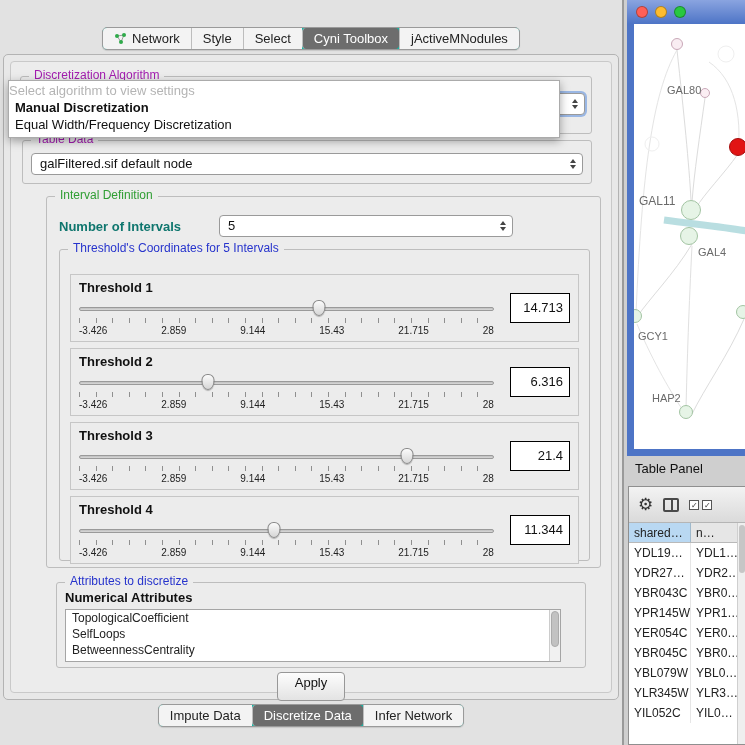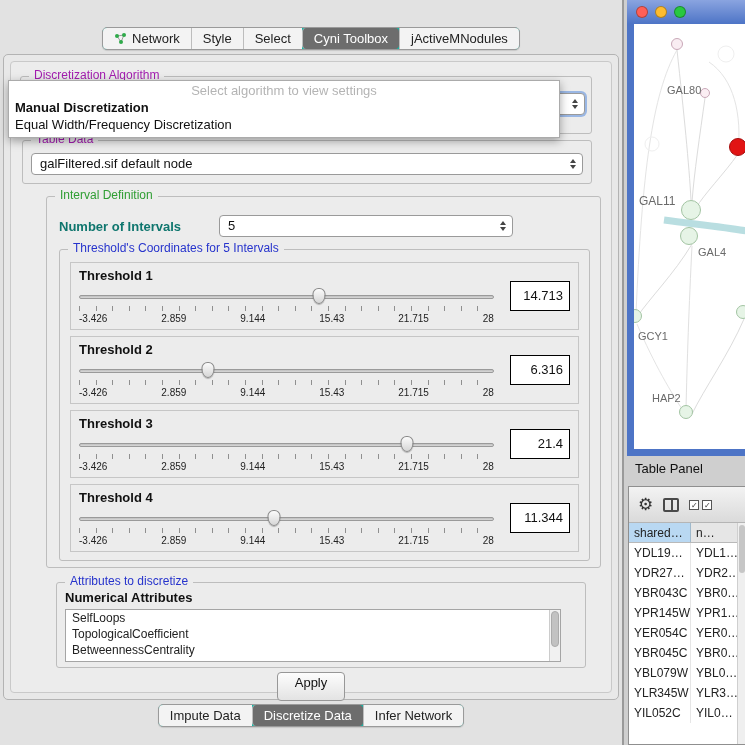--- a/index.html
+++ b/index.html
@@ -33,33 +33,33 @@
   .combo { position:relative; background:#fff; border:1px solid #9a9a9a; border-radius:4px; height:22px; line-height:20px; font-size:13px; color:#111; padding:0 24px 0 8px; white-space:nowrap; overflow:hidden; }
   .step { position:absolute; right:6px; top:50%; transform:translateY(-50%); display:flex; flex-direction:column; gap:2px; }
   .step i { display:block; width:0; height:0; border-left:3.5px solid transparent; border-right:3.5px solid transparent; }
   .step .up { border-bottom:4px solid #444; }
   .step .down { border-top:4px solid #444; }
 
   .group-discret { left:20px; top:76px; width:572px; height:58px; }
   .combo-algo { position:absolute; left:8px; top:16px; width:556px; box-shadow:0 0 0 2px rgba(110,155,225,.65); }
 
   .algo-popup { position:absolute; left:8px; top:80px; width:552px; background:#fff; border:1px solid #ababab; box-shadow:0 3px 9px rgba(0,0,0,.35); z-index:50; padding:2px 0 4px 0; }
-  .algo-placeholder { text-align:center; color:#b4b4b4; font-size:13px; height:16px; line-height:16px; }
+  .algo-placeholder { text-align:left; color:#b4b4b4; font-size:13px; height:16px; line-height:16px; }
   .algo-item { font-size:13px; color:#111; height:17px; line-height:17px; padding-left:6px; }
 
   .group-tabledata { left:22px; top:140px; width:570px; height:44px; }
   .combo-table { position:absolute; left:8px; top:12px; right:8px; }
 
   .group-interval { left:46px; top:196px; width:555px; height:372px; }
   .noi-label { position:absolute; left:12px; top:22px; font-size:13px; font-weight:bold; color:#0f766e; }
   .combo-noi { position:absolute; left:172px; top:18px; width:294px; }
 
   .group-thresholds { position:absolute; left:12px; top:52px; width:531px; height:312px; border:1px solid #bdbdbd; border-radius:3px; }
   .th-row { position:relative; margin:6px 10px 0 10px; height:68px; border:1px solid #c6c6c6; background:#ececec; }
-  .th-row:first-of-type { margin-top:12px; }
+  .th-row:first-of-type { margin-top:24px; }
   .th-label { position:absolute; left:8px; top:5px; font-size:13px; font-weight:bold; color:#111; }
   .slider { position:absolute; left:8px; top:24px; right:84px; height:40px; }
   .track { position:absolute; left:0; right:0; top:8px; height:4px; background:linear-gradient(#bfbfbf,#d9d9d9); border:1px solid #9a9a9a; border-radius:2px; }
   .thumb { position:absolute; top:1px; width:13px; height:16px; background:linear-gradient(#fbfbfb,#d6d6d6); border:1px solid #8a8a8a; border-radius:6px 6px 50% 50%/6px 6px 9px 9px; transform:translateX(-50%); box-shadow:0 1px 1px rgba(0,0,0,.25); }
   .ticks { position:absolute; left:0; right:0; top:19px; height:5px; background-image:repeating-linear-gradient(90deg,#8f8f8f 0,#8f8f8f 1px,transparent 1px,transparent 4%); }
   .scale { position:absolute; left:0; right:0; top:26px; display:flex; justify-content:space-between; font-size:10px; color:#222; }
   .th-value { position:absolute; right:8px; top:18px; width:60px; height:30px; background:#fff; border:1px solid #000000; font-size:13px; color:#111; text-align:right; line-height:28px; padding-right:6px; }
 
   .group-attrs { left:56px; top:582px; width:530px; height:86px; }
   .attrs-title { position:absolute; left:8px; top:7px; font-size:13px; font-weight:bold; color:#111; }
@@ -298,23 +298,23 @@
 
     <div class="group group-attrs">
       <span class="legend blue">Attributes to discretize</span>
       <span class="attrs-title">Numerical Attributes</span>
       <div class="attr-list">
 
         <div class="attr-scroll">
           <div class="attr-thumb"></div>
         </div>
 
+          <div class="attr-item">TopologicalCoefficient</div>
+
           <div class="attr-item">SelfLoops</div>
-
-          <div class="attr-item">TopologicalCoefficient</div>
 
           <div class="attr-item">BetweennessCentrality</div>
         </div>
     </div>
 
     <div class="apply-btn">Apply</div>
 
     <div class="bottom-tabwrap">
       <div class="tabbar">
 

